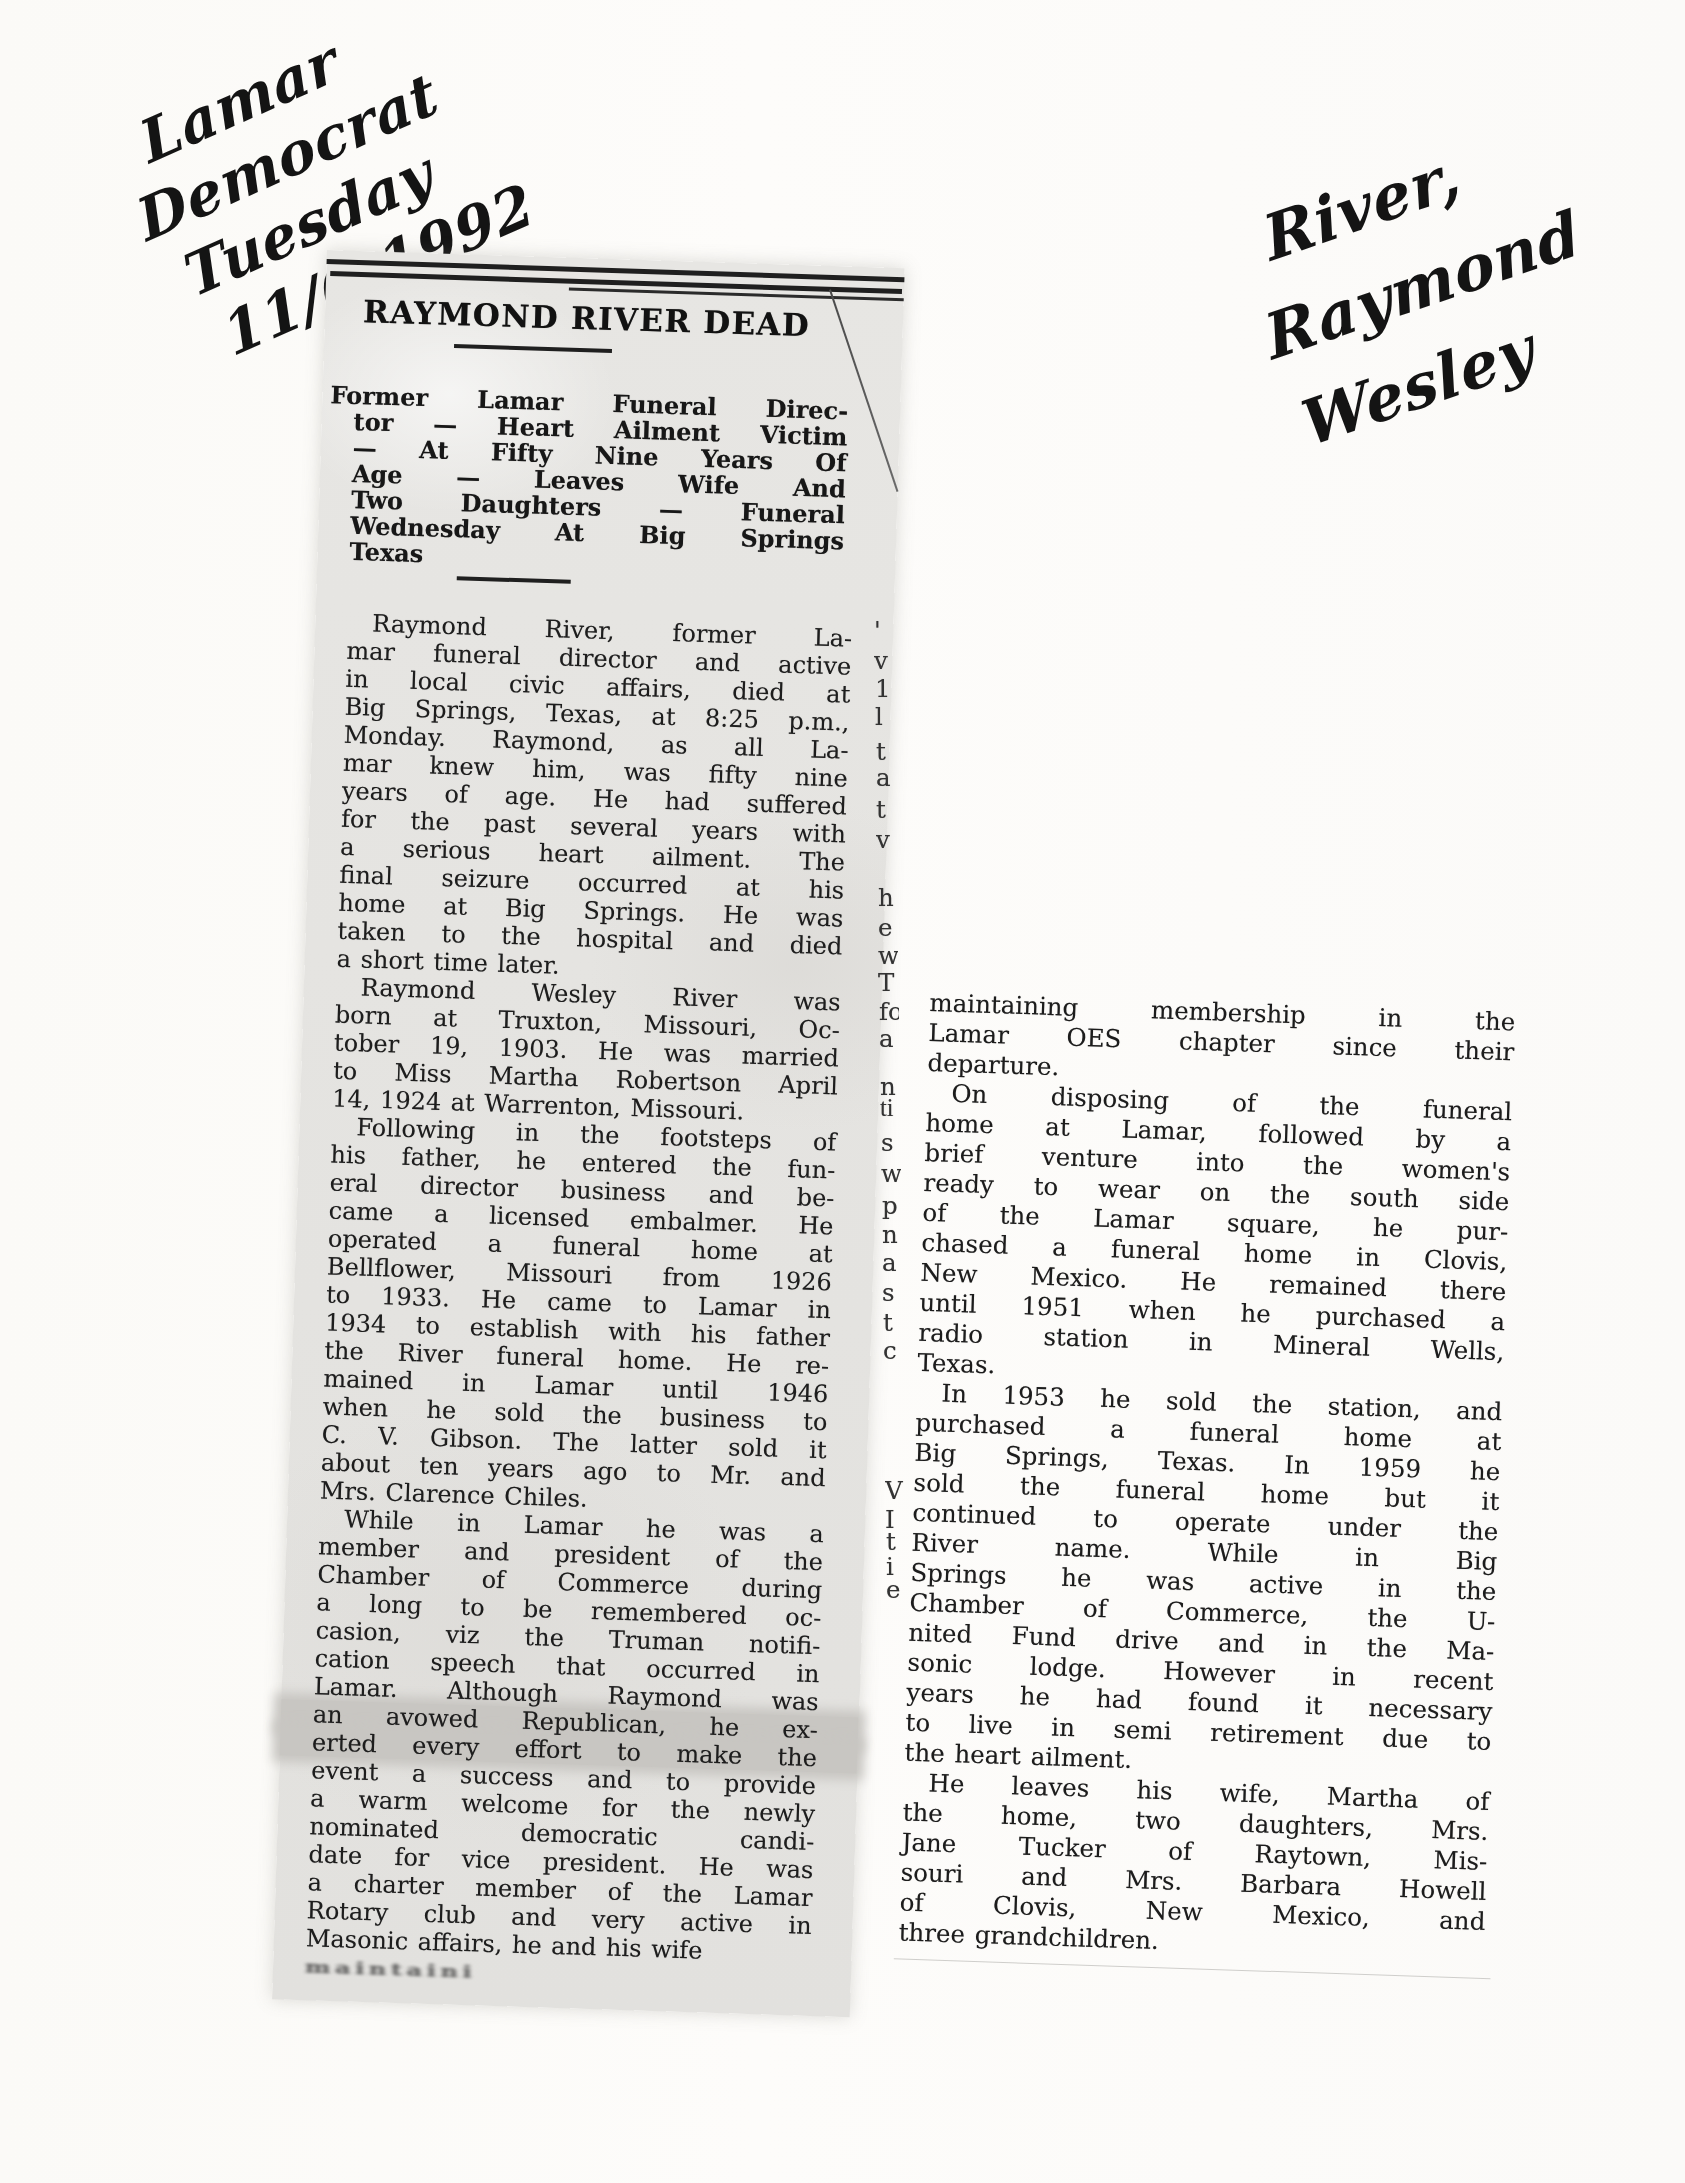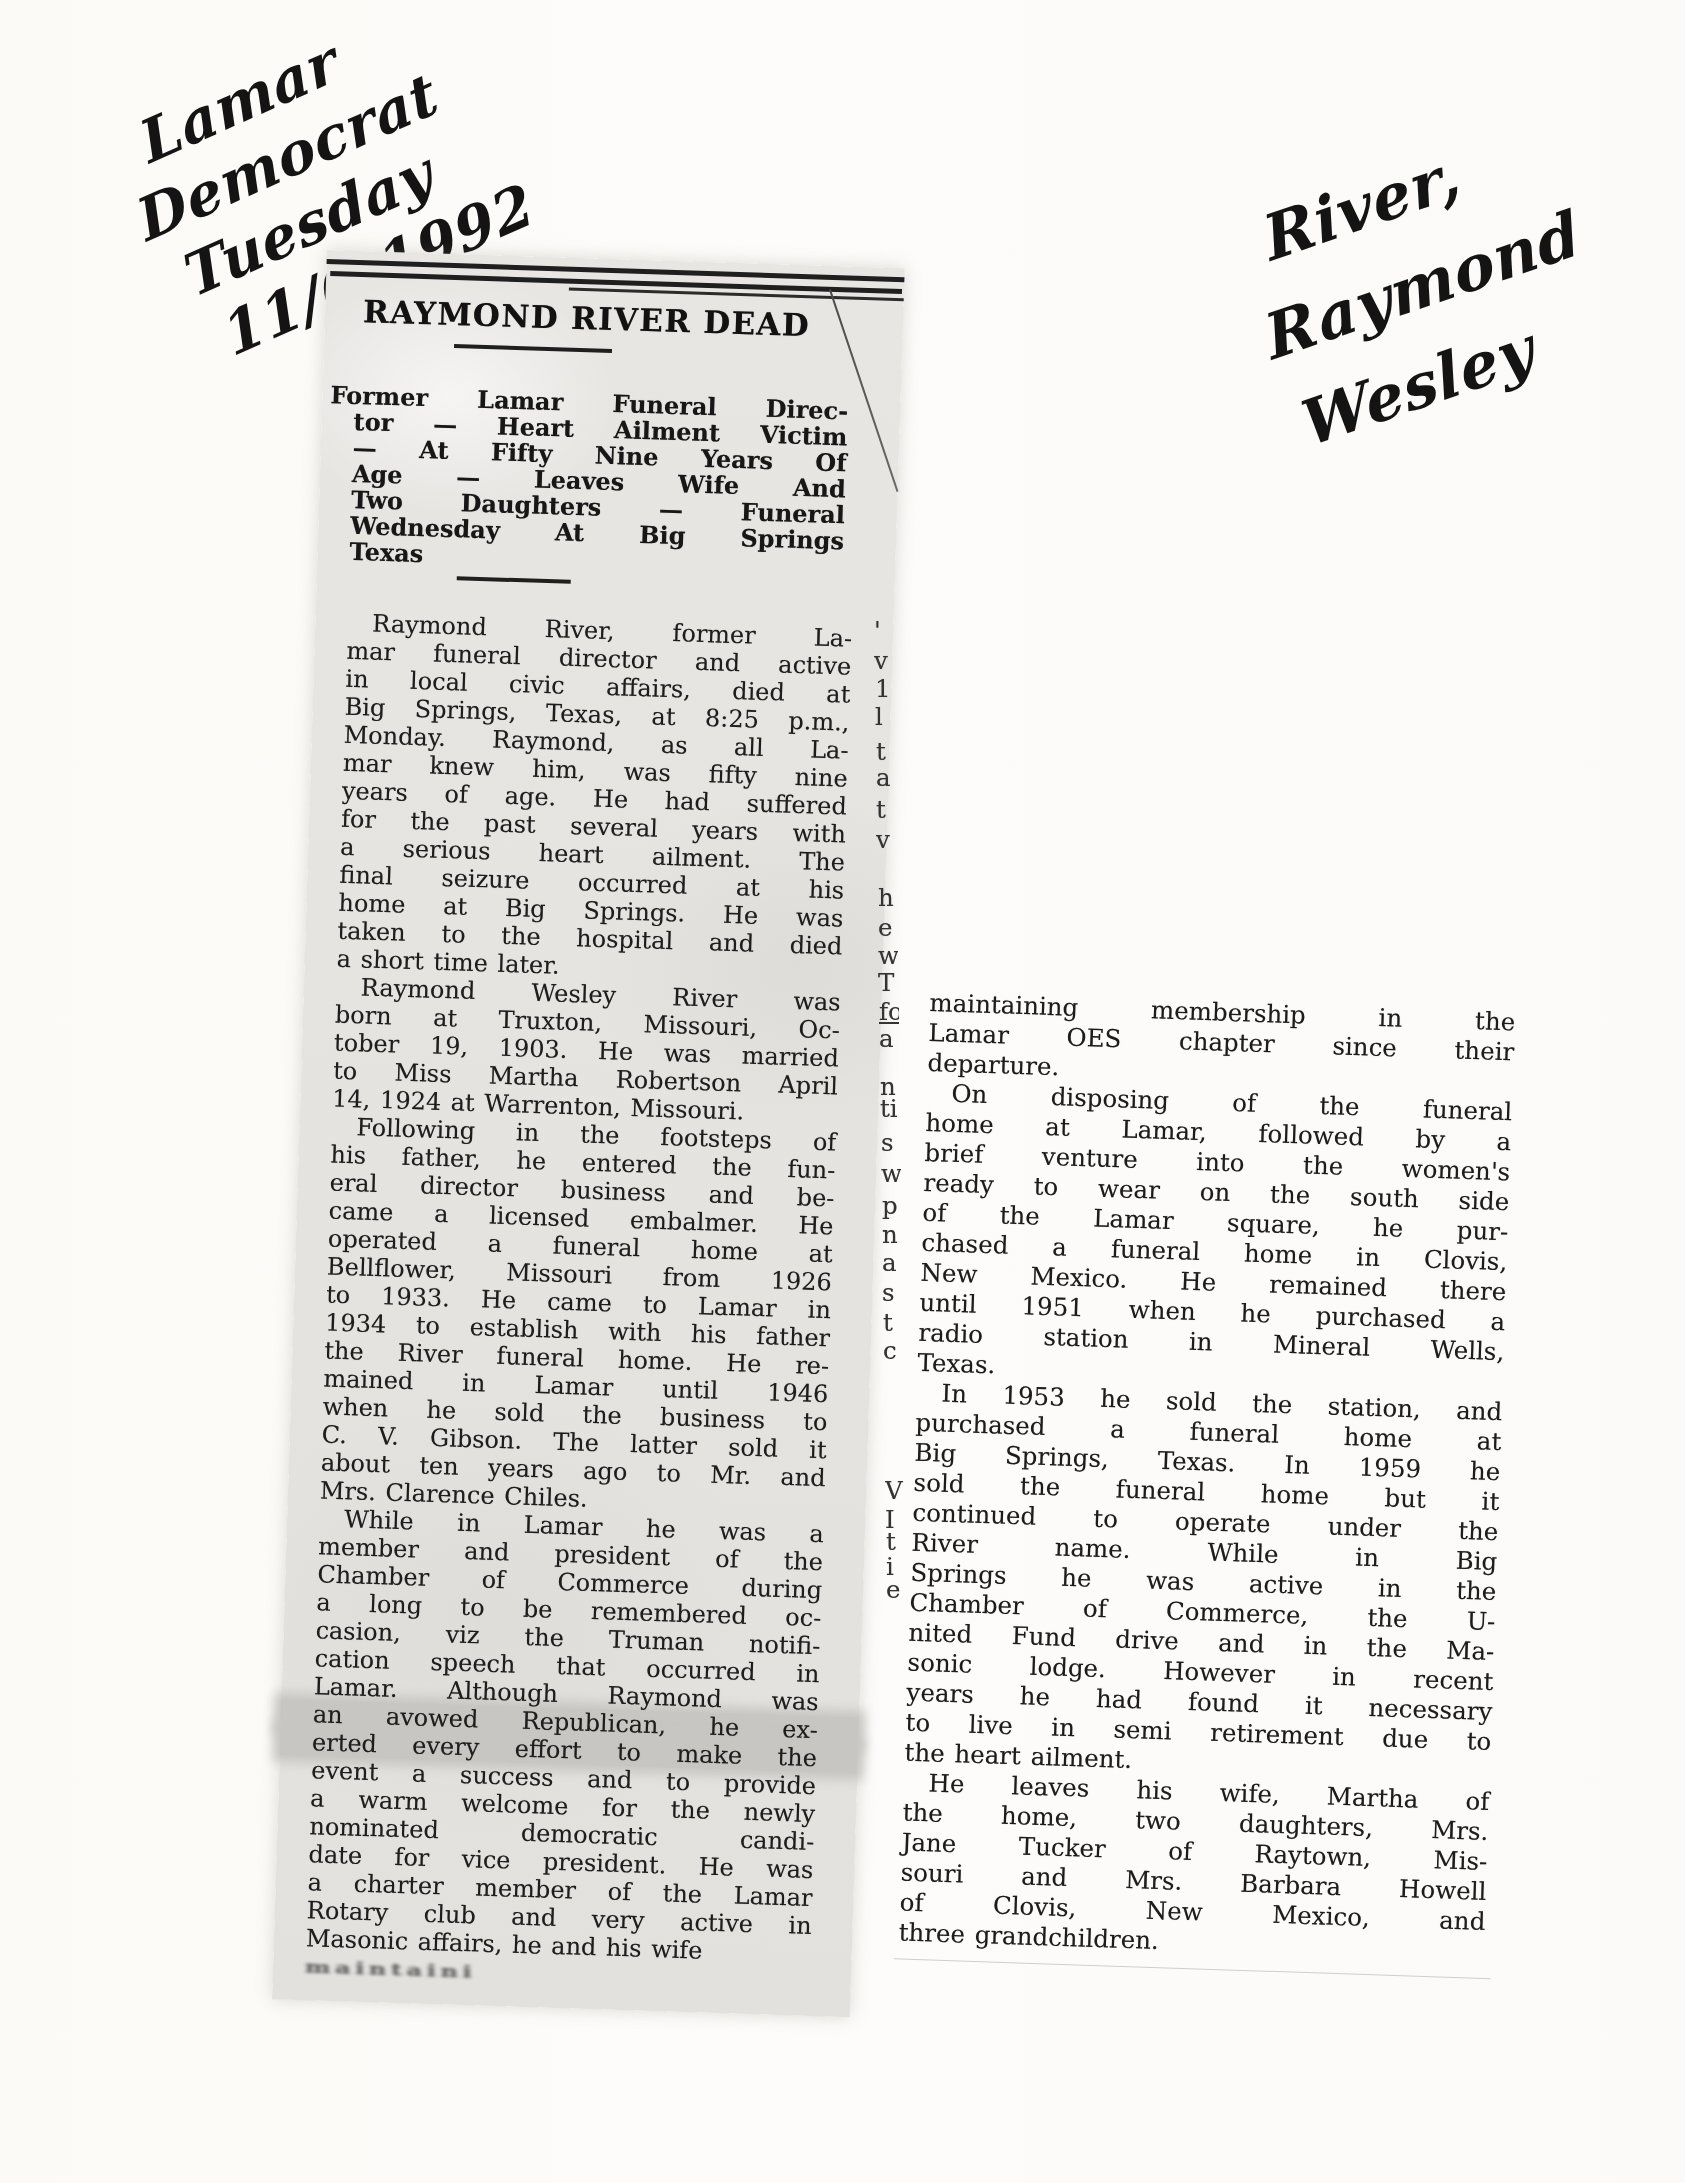--- a/index.html
+++ b/index.html
@@ -190,24 +190,24 @@
     <span class="fragment" style="left: 875px; top: 674px;">1</span>
     <span class="fragment" style="left: 875px; top: 702px;">l</span>
     <span class="fragment" style="left: 876px; top: 737px;">t</span>
     <span class="fragment" style="left: 876px; top: 763px;">a</span>
     <span class="fragment" style="left: 876px; top: 795px;">t</span>
     <span class="fragment" style="left: 876px; top: 825px;">v</span>
     <span class="fragment" style="left: 878px; top: 883px;">h</span>
     <span class="fragment" style="left: 878px; top: 913px;">e</span>
     <span class="fragment" style="left: 878px; top: 941px;">w</span>
     <span class="fragment" style="left: 878px; top: 968px;">T</span>
-    <span class="fragment" style="left: 879px; top: 997px; text-decoration: underline;">fo</span>
+    <span class="fragment" style="left: 879px; top: 997px;">fo</span>
     <span class="fragment" style="left: 879px; top: 1024px;">a</span>
     <span class="fragment" style="left: 880px; top: 1072px;">n</span>
-    <span class="fragment" style="left: 880px; top: 1094px;">ti</span>
+    <span class="fragment" style="left: 880px; top: 1094px; font-family: Liberation Serif, serif;">ti</span>
     <span class="fragment" style="left: 881px; top: 1128px;">s</span>
     <span class="fragment" style="left: 881px; top: 1159px;">w</span>
     <span class="fragment" style="left: 882px; top: 1191px;">p</span>
     <span class="fragment" style="left: 882px; top: 1220px;">n</span>
     <span class="fragment" style="left: 882px; top: 1248px;">a</span>
     <span class="fragment" style="left: 882px; top: 1278px;">s</span>
     <span class="fragment" style="left: 883px; top: 1308px;">t</span>
     <span class="fragment" style="left: 883px; top: 1336px;">c</span>
     <span class="fragment" style="left: 885px; top: 1476px;">V</span>
     <span class="fragment" style="left: 885px; top: 1505px;">I</span>

